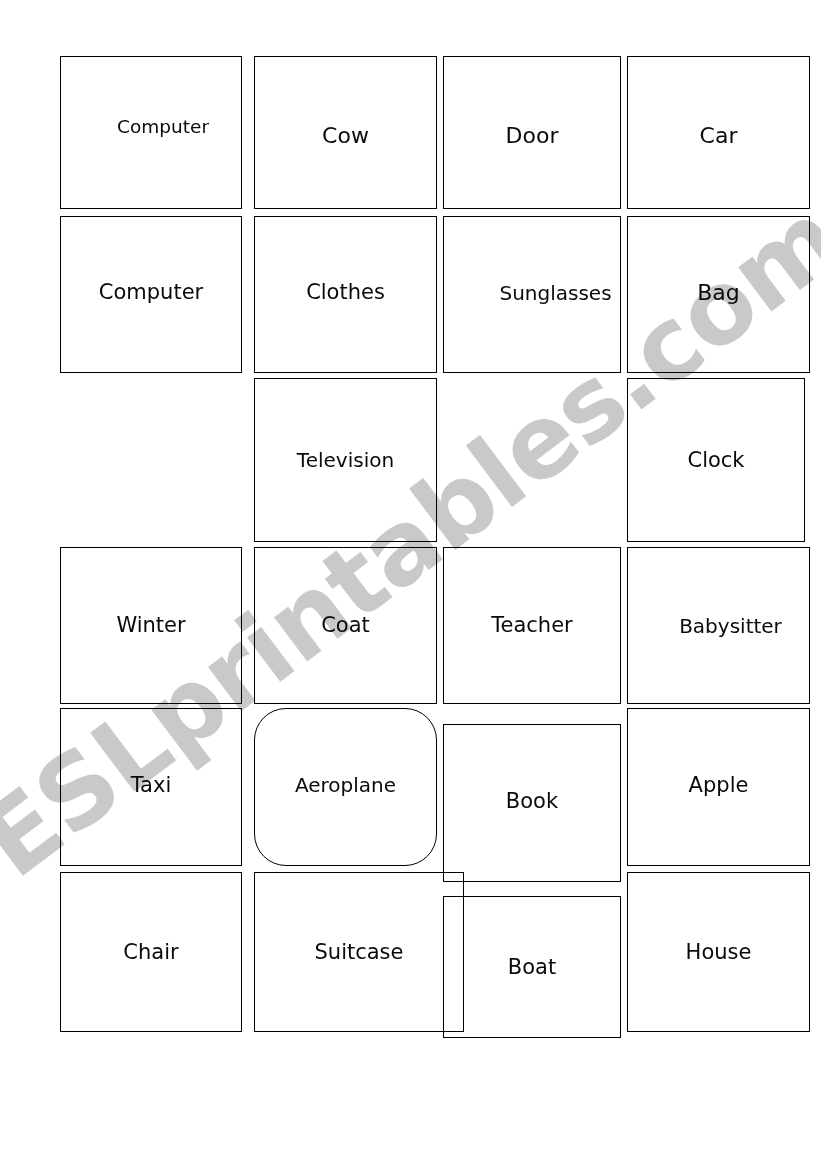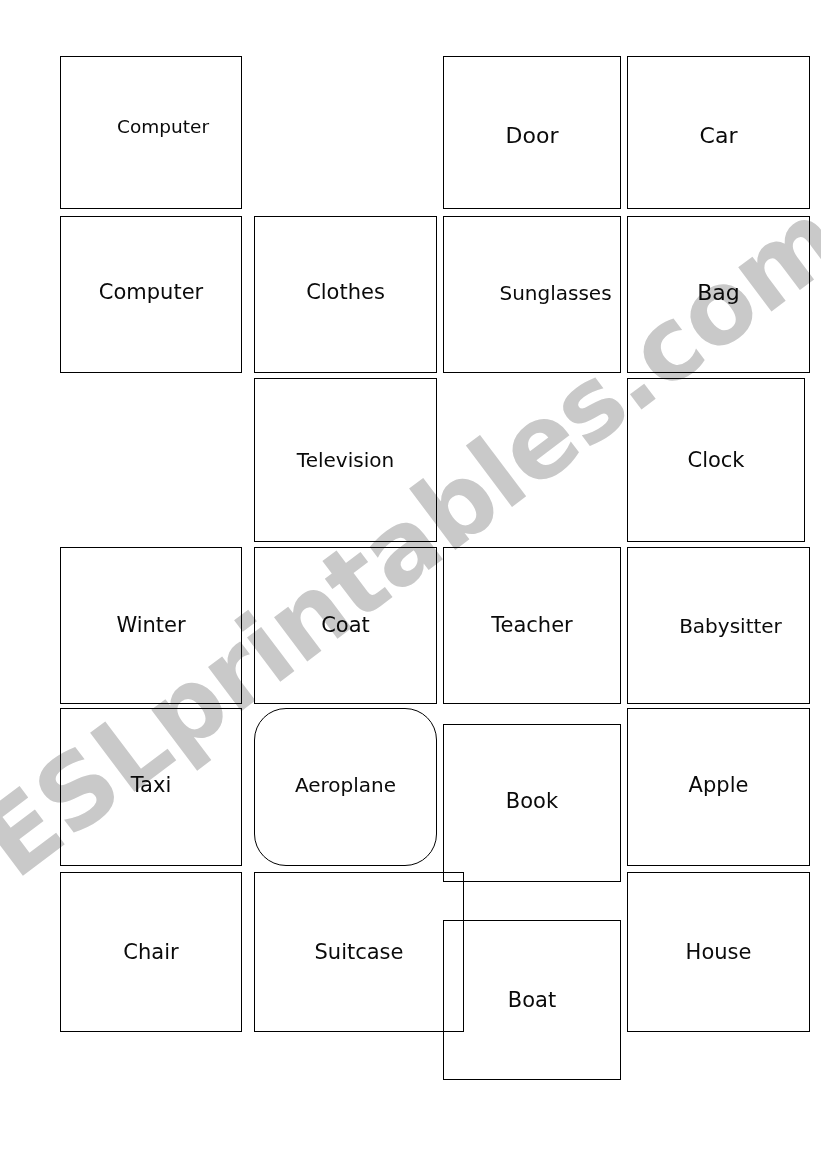--- a/index.html
+++ b/index.html
@@ -91,20 +91,23 @@
 <div id="worksheet">
 
   <div id="watermark-layer">
     <div id="watermark-text">ESLprintables.com</div>
   </div>
 
   <div id="card-grid">
       <div class="card" style="left: 60px; top: 56px; width: 182px; height: 153px;">
         <span class="card-label sz-sm nudge-up">Computer</span>
       </div>
+      <div class="card" style="left: 254px; top: 56px; width: 183px; height: 153px;">
+        <span class="card-label sz-lg nudge-down">Cow</span>
+      </div>
       <div class="card" style="left: 627px; top: 56px; width: 183px; height: 153px;">
         <span class="card-label sz-lg nudge-down">Car</span>
       </div>
       <div class="card" style="left: 443px; top: 56px; width: 178px; height: 153px;">
         <span class="card-label sz-lg nudge-down">Door</span>
       </div>
       <div class="card" style="left: 60px; top: 216px; width: 182px; height: 157px;">
         <span class="card-label nudge-up2">Computer</span>
       </div>
       <div class="card" style="left: 254px; top: 216px; width: 183px; height: 157px;">
@@ -145,21 +148,21 @@
       </div>
       <div class="card" style="left: 627px; top: 708px; width: 183px; height: 158px;">
         <span class="card-label nudge-up2">Apple</span>
       </div>
       <div class="card" style="left: 60px; top: 872px; width: 182px; height: 160px;">
         <span class="card-label">Chair</span>
       </div>
       <div class="card" style="left: 254px; top: 872px; width: 210px; height: 160px;">
         <span class="card-label">Suitcase</span>
       </div>
-      <div class="card" style="left: 443px; top: 920px; width: 178px; height: 160px;">
+      <div class="card" style="left: 443px; top: 896px; width: 178px; height: 142px;">
         <span class="card-label">Boat</span>
       </div>
       <div class="card" style="left: 627px; top: 872px; width: 183px; height: 160px;">
         <span class="card-label">House</span>
       </div>
     </div>
 
 </div>
 
 </body></html>

